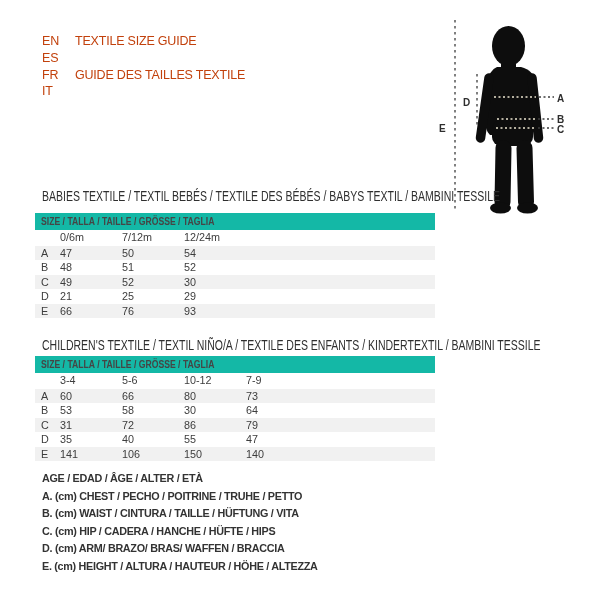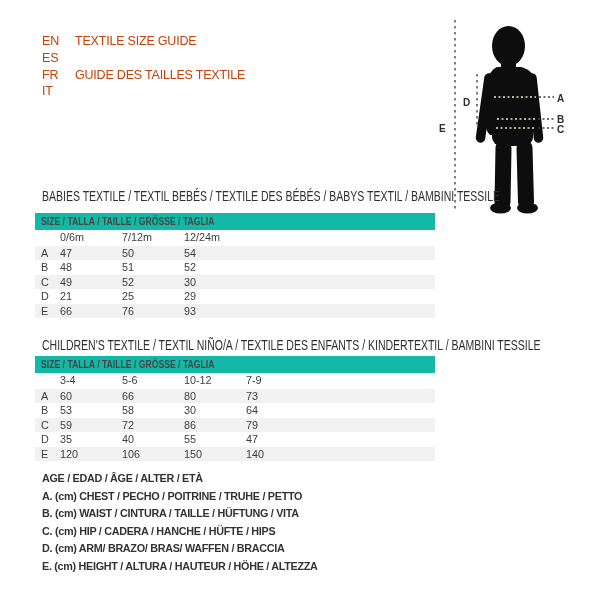--- a/index.html
+++ b/index.html
@@ -161,35 +161,35 @@
   </div>
   <div class="trow">
     <span class="c lbl">B</span>
     <span class="c">53</span>
     <span class="c">58</span>
     <span class="c">30</span>
     <span class="c">64</span>
   </div>
   <div class="trow alt">
     <span class="c lbl">C</span>
-    <span class="c">59</span>
+    <span class="c">31</span>
     <span class="c">72</span>
     <span class="c">86</span>
     <span class="c">79</span>
   </div>
   <div class="trow">
     <span class="c lbl">D</span>
     <span class="c">35</span>
     <span class="c">40</span>
     <span class="c">55</span>
     <span class="c">47</span>
   </div>
   <div class="trow alt">
     <span class="c lbl">E</span>
-    <span class="c">120</span>
+    <span class="c">141</span>
     <span class="c">106</span>
     <span class="c">150</span>
     <span class="c">140</span>
   </div>
 </div>
 
 <div class="abs legend">
   <div>AGE / EDAD / ÂGE / ALTER / ETÀ</div>
   <div>A. (cm) CHEST / PECHO / POITRINE / TRUHE / PETTO</div>
   <div>B. (cm) WAIST / CINTURA / TAILLE / HÜFTUNG / VITA</div>

